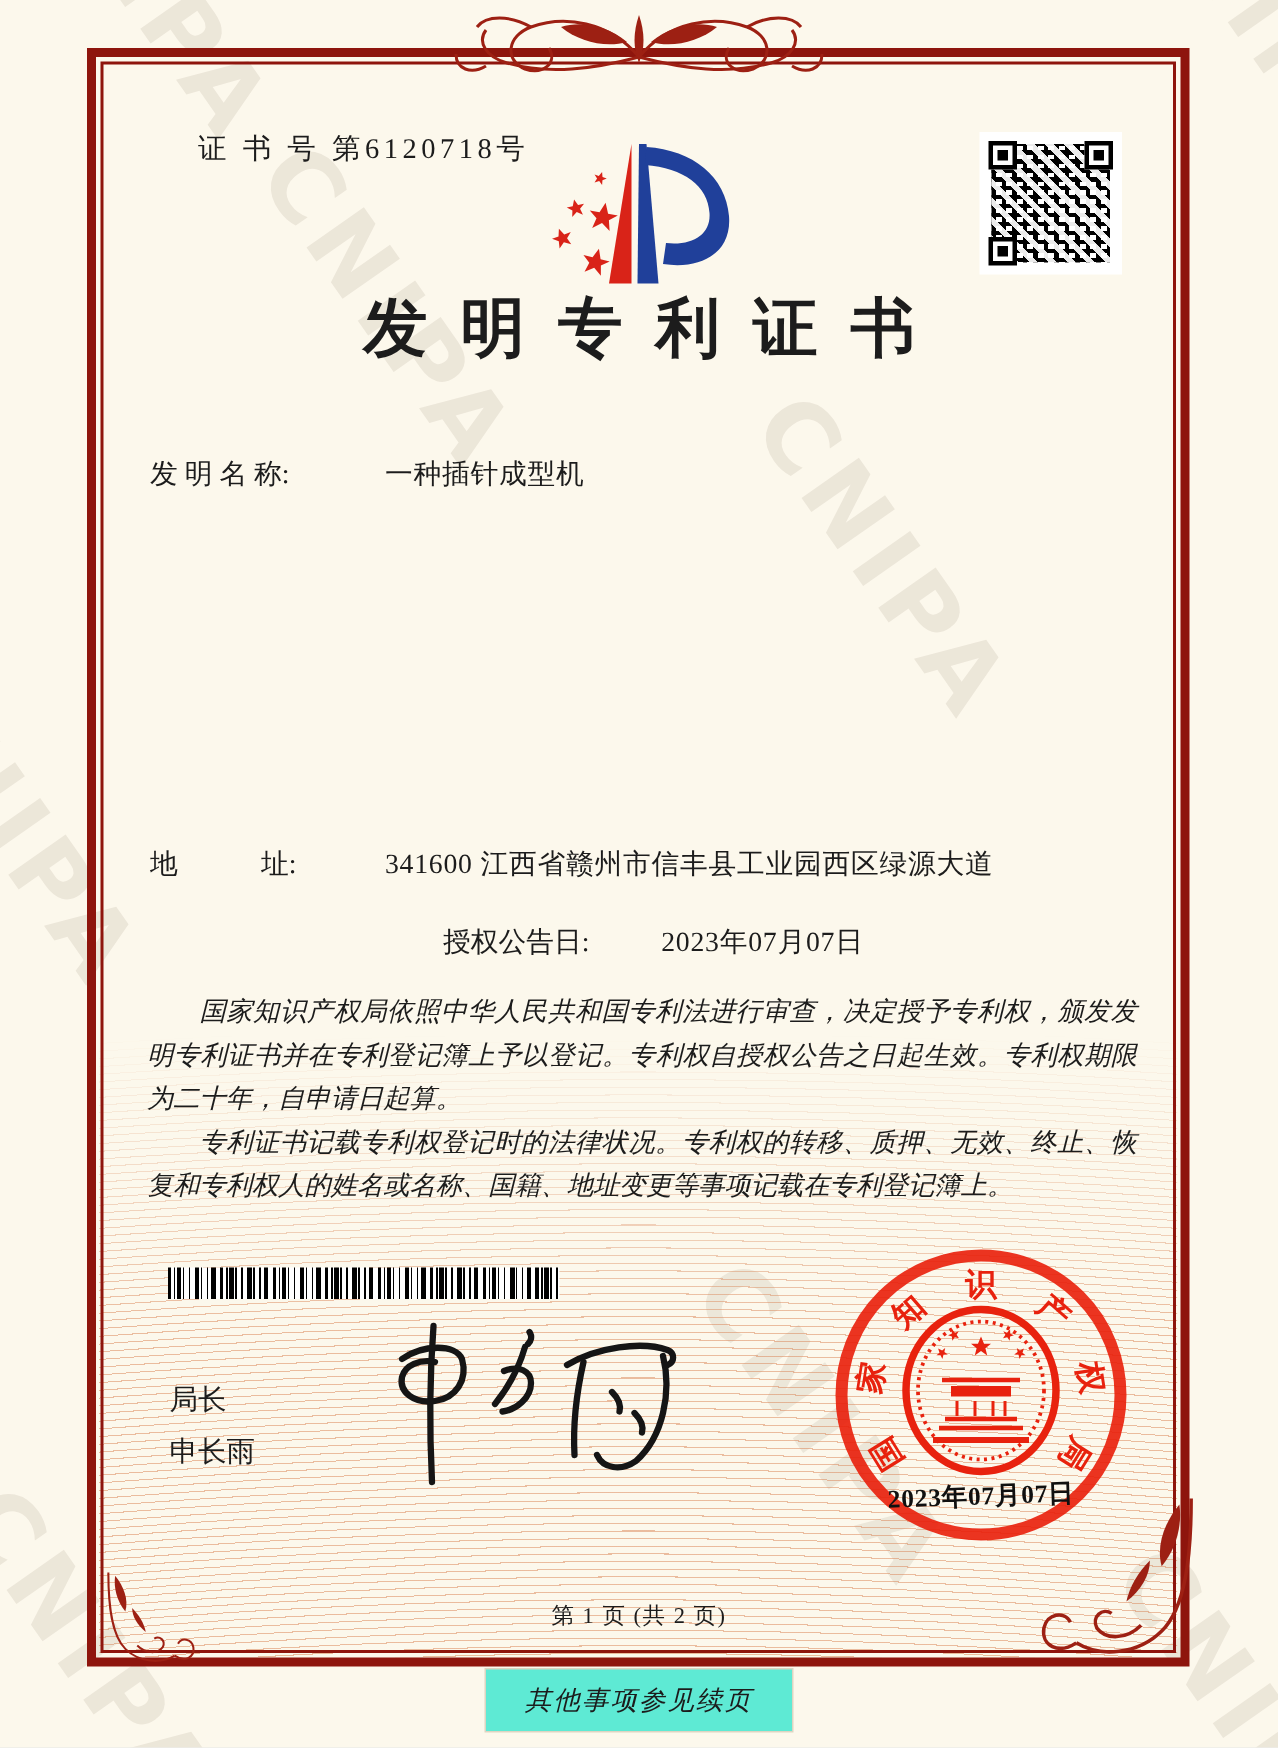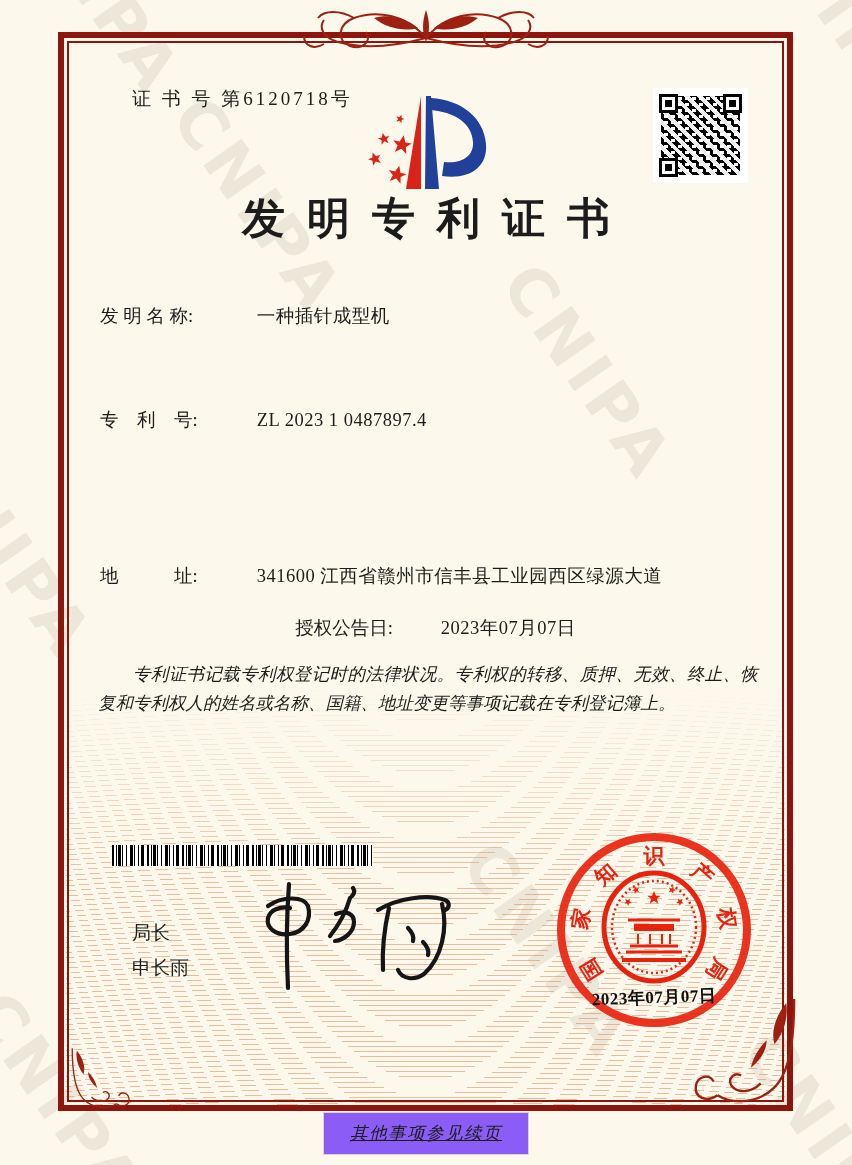--- a/index.html
+++ b/index.html
@@ -56,21 +56,21 @@
   .body-text{left:98px; top:660px; width:660px; font-size:17.5px; line-height:29px;
       text-align:justify; font-style:italic; z-index:5;}
   .body-text p{margin:0; text-indent:2em;}
   
   .barcode{left:112px; top:845px; width:261px; height:21px; z-index:5;
     background:repeating-linear-gradient(90deg,
       #000 0 2px,#fff 2px 4px,#000 4px 5px,#fff 5px 6px,#000 6px 9px,#fff 9px 10px,
       #000 10px 11px,#fff 11px 14px,#000 14px 15px,#fff 15px 18px,#000 18px 21px,
       #fff 21px 22px,#000 22px 23px,#fff 23px 26px,#000 26px 27px,#fff 27px 29px,
       #000 29px 32px,#fff 32px 35px);}
-  .signer{font-family:Liberation Serif, serif; font-size:19px; z-index:5;margin-left:19px;}
+  .signer{font-family:Liberation Serif, serif; font-size:19px; z-index:5;}
   .signer-title{left:113px; top:920px;}
   .signer-name{left:113px; top:955px;}
   .signature{left:232px; top:880px; width:225px; height:112px; z-index:5;}
   
   .seal{left:557px; top:833px; width:194px; height:194px; z-index:6;}
   .seal-ring{position:absolute; inset:0; border:8px solid rgba(233,30,10,0.9); border-radius:50%;}
   .seal-char{position:absolute; left:50%; top:50%; width:26px; height:26px; margin:-13px 0 0 -13px;
       display:flex; align-items:center; justify-content:center;
       font-size:21px; font-weight:700; color:#e8220e;}
   .sc0{transform:rotate(-122deg) translate(0,-74px);}
@@ -78,23 +78,23 @@
   .sc2{transform:rotate(-41deg)  translate(0,-74px);}
   .sc3{transform:rotate(0deg)    translate(0,-74px);}
   .sc4{transform:rotate(41deg)   translate(0,-74px);}
   .sc5{transform:rotate(81deg)   translate(0,-74px);}
   .sc6{transform:rotate(122deg)  translate(0,-74px);}
   .emblem{position:absolute; left:50%; top:50%; width:112px; height:118px; margin:-62px 0 0 -56px;}
   .seal-date{left:557px; top:986px; width:194px; text-align:center; font-size:17px; font-weight:700;
       color:#101010; transform:rotate(-2deg); z-index:7; letter-spacing:0.5px;}
   
   .page-info{left:0; top:1068px; width:100%; text-align:center; font-size:15px; z-index:5; letter-spacing:1px;}
-  .note-box{left:50%; top:1113px; transform:translateX(-50%); background:#8b5cf6;
+  .note-box{left:50%; top:1113px; transform:translateX(-50%); background:#5eead4;
       padding:8px 26px 9px; box-shadow:0 0 0 1px #ddd5c2; z-index:8;
-      font-style:italic; font-size:17.5px; letter-spacing:1.5px; white-space:nowrap;text-decoration:underline;}
+      font-style:italic; font-size:17.5px; letter-spacing:1.5px; white-space:nowrap;}
 </style>
 </head>
 <body>
 
 <div class="page">
 
   <div class="watermark" style="left:258px;top:205px;">CNIPA</div>
   <div class="watermark" style="left:588px;top:372px;">CNIPA</div>
   <div class="watermark" style="left:8px;top:550px;">CNIPA</div>
   <div class="watermark" style="left:548px;top:950px;">CNIPA</div>
@@ -173,34 +173,31 @@
         </div>
     </div>
   </div>
 
   <div class="abs title">发明专利证书</div>
 
   <div class="frow" style="top:303px;">
     <span class="flabel">发 明 名 称:</span>
     <span class="fvalue">一种插针成型机</span>
   </div>
-  <div class="frow" style="top:407px;">
-    <span class="flabel">专　利　号:</span>
-    <span class="fvalue">ZL 2023 1 0487897.4</span>
-  </div>
   <div class="frow" style="top:563px;">
     <span class="flabel">地　　　址:</span>
     <span class="fvalue">341600 江西省赣州市信丰县工业园西区绿源大道</span>
   </div>
   <div class="frow" style="top:615px;text-align:center;">
     <span class="flabel">授权公告日:</span>
     <span class="fvalue">2023年07月07日</span>
   </div>
 
   <div class="abs body-text">
+    <p>国家知识产权局依照中华人民共和国专利法进行审查，决定授予专利权，颁发发明专利证书并在专利登记簿上予以登记。专利权自授权公告之日起生效。专利权期限为二十年，自申请日起算。</p>
     <p>专利证书记载专利权登记时的法律状况。专利权的转移、质押、无效、终止、恢复和专利权人的姓名或名称、国籍、地址变更等事项记载在专利登记簿上。</p>
   </div>
 
   <div class="abs barcode"></div>
 
   <div class="abs signer signer-title">局长</div>
   <div class="abs signer signer-name">申长雨</div>
 
   <svg class="abs signature" viewBox="0 0 225 112">
     <g fill="none" stroke="#151515" stroke-width="4.2" stroke-linecap="round">
@@ -246,17 +243,18 @@
         <path d="M30,52 L82,52" stroke-width="3"></path>
         <path d="M40,66 v10 M52,66 v10 M64,66 v10 M72,66 v10" stroke-width="2"></path>
         <path d="M32,78 h48" stroke-width="3"></path>
         <path d="M28,84 h56" stroke-width="3"></path>
         <path d="M24,92 h64" stroke-width="4"></path>
       </g>
     </svg>
   </div>
   <div class="abs seal-date">2023年07月07日</div>
 
+  <div class="abs page-info">第 1 页 (共 2 页)</div>
   <div class="abs note-box">
     <span>其他事项参见续页</span>
   </div>
 
 </div>
 
 </body></html>

